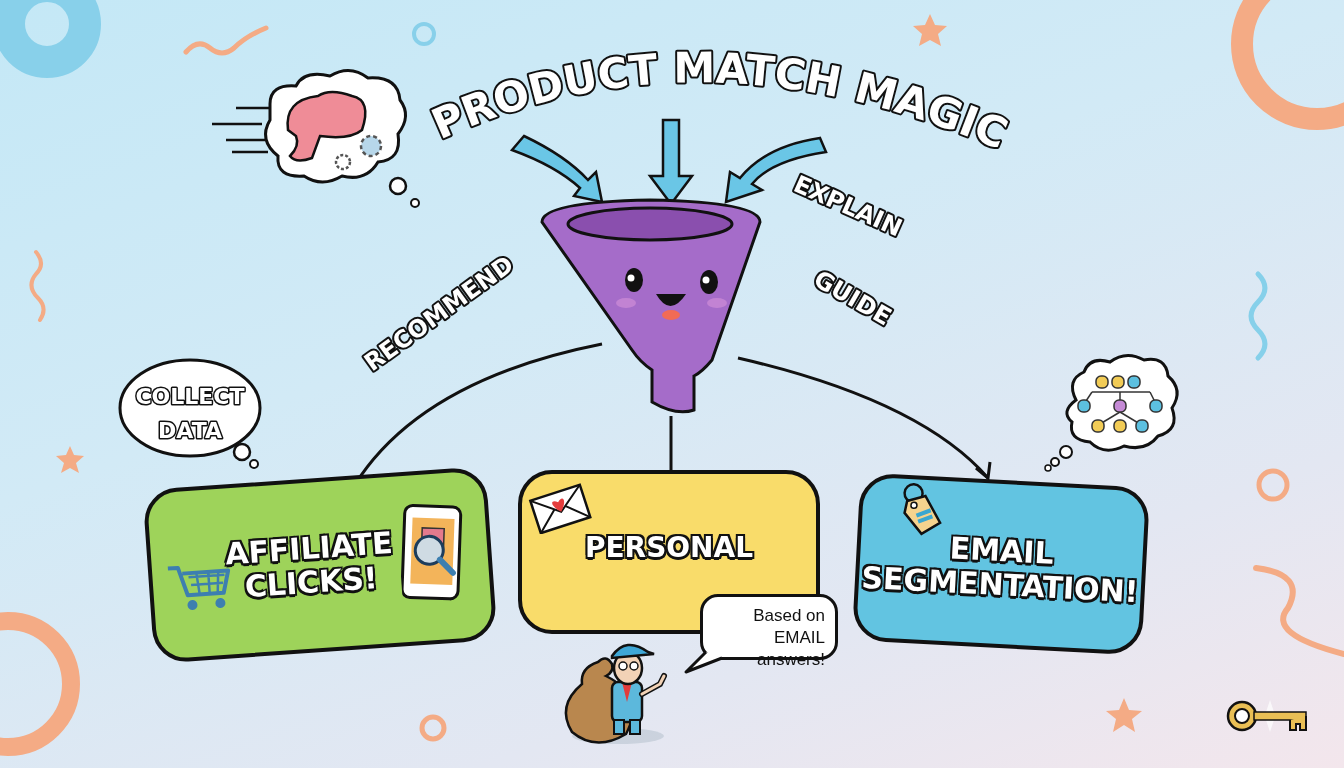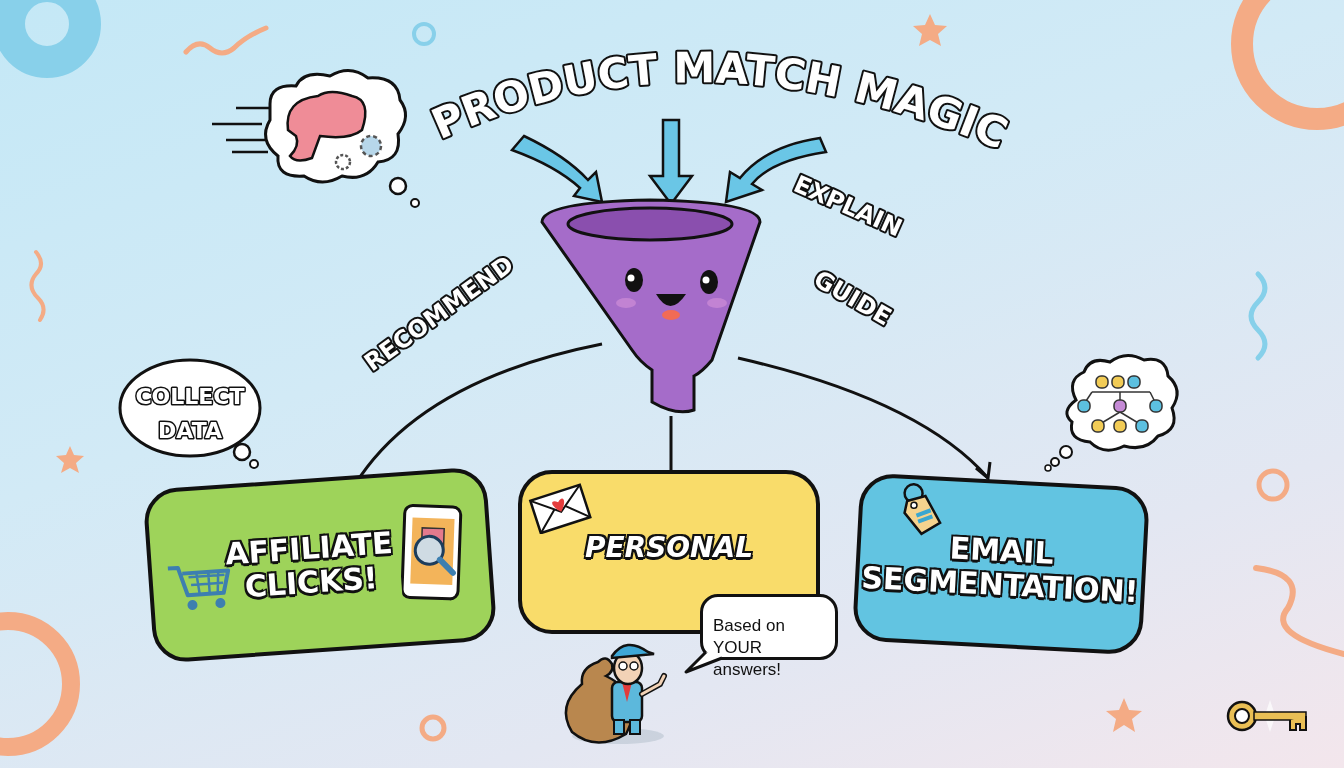--- a/index.html
+++ b/index.html
@@ -6,21 +6,21 @@
   body{width:1344px;height:768px;overflow:hidden;position:relative;
     font-family:"DejaVu Sans",sans-serif;
     background:linear-gradient(160deg,#c4e8f6 0%,#d2eaf6 40%,#e3e7f2 75%,#f3e6ec 100%);}
   .abs{position:absolute;}
   svg.layer{position:absolute;left:0;top:0;width:1344px;height:768px;}
   .outline-text{font-family:"DejaVu Sans",sans-serif;font-weight:bold;fill:#ffffff;stroke:#111;stroke-width:4px;paint-order:stroke fill;stroke-linejoin:round;}
   .card{position:absolute;border:4px solid #111;border-radius:34px;box-sizing:border-box;display:flex;align-items:center;justify-content:center;}
   .card-text{font-family:"DejaVu Sans",sans-serif;font-weight:bold;color:#fff;text-align:center;line-height:1.15;
     -webkit-text-stroke:2px #111;paint-order:stroke fill;
     text-shadow:0 0 0 #111, 2px 2px 0 #111, -2px 2px 0 #111, 2px -2px 0 #111, -2px -2px 0 #111, 0 3px 0 #111;}
-  .speech{position:absolute;background:#fff;border:3px solid #111;border-radius:18px;font-family:"Liberation Sans",sans-serif;font-size:17px;color:#111;text-align:left;line-height:1.3;padding:18px 10px;box-sizing:border-box;}
+  .speech{position:absolute;background:#fff;border:3px solid #111;border-radius:18px;font-family:"Liberation Sans",sans-serif;font-size:17px;color:#111;text-align:right;line-height:1.3;padding:8px 10px;box-sizing:border-box;}
 </style>
 </head>
 <body>
 
 <svg class="layer" viewBox="0 0 1344 768">
   <circle cx="47" cy="24" r="38" fill="none" stroke="#88d0ea" stroke-width="32"></circle>
   <path d="M186 52 q12 -14 24 -4 q12 10 24 0 q12 -12 32 -20" fill="none" stroke="#f4ab85" stroke-width="5" stroke-linecap="round"></path>
   <circle cx="424" cy="34" r="10" fill="none" stroke="#88d0ea" stroke-width="4"></circle>
   <path d="M930 14 l5 11 l12 1 l-9 8 l3 12 l-11 -6 l-11 6 l3 -12 l-9 -8 l12 -1z" fill="#f4ab85"></path>
   <circle cx="1317" cy="44" r="75" fill="none" stroke="#f4ab85" stroke-width="22"></circle>
@@ -136,21 +136,21 @@
   </div>
   <svg class="abs" style="right:22px;top:28px;width:66px;height:100px;" viewBox="0 0 66 100">
     <rect x="4" y="4" width="56" height="92" rx="8" fill="#fff" stroke="#111" stroke-width="3" transform="rotate(6 32 50)"></rect>
     <rect x="12" y="16" width="42" height="66" fill="#f3b45a" transform="rotate(6 32 50)"></rect>
     <rect x="22" y="26" width="22" height="24" fill="#e47a8d" stroke="#333" stroke-width="1.5" transform="rotate(6 32 50)"></rect>
     <circle cx="30" cy="48" r="14" fill="#cfdbe3" stroke="#1d3d5c" stroke-width="3"></circle>
     <line x1="40" y1="58" x2="52" y2="72" stroke="#3d7fb0" stroke-width="6" stroke-linecap="round"></line>
   </svg>
 </div>
 
-<div class="card" style="left:518px;top:470px;width:302px;height:164px;background:#f9dc6a;font-style:italic;">
+<div class="card" style="left:518px;top:470px;width:302px;height:164px;background:#f9dc6a;">
   <svg class="abs" style="left:6px;top:8px;width:64px;height:52px;" viewBox="0 0 64 52">
     <g transform="rotate(-18 32 26)">
       <rect x="6" y="10" width="52" height="34" fill="#fff" stroke="#111" stroke-width="2.5"></rect>
       <path d="M6 10 L32 30 L58 10 M6 44 L26 26 M58 44 L38 26" fill="none" stroke="#111" stroke-width="2"></path>
       <path d="M32 30 C22 20 26 14 32 20 C38 14 42 20 32 30z" fill="#e43d3d"></path>
     </g>
   </svg>
   <div class="card-text" style="font-size:28px;margin-top:-8px;">
     <div>PERSONAL</div>
   </div>
@@ -164,21 +164,21 @@
     <path d="M20 34 L34 28 M22 40 L36 34" stroke="#3aa7d0" stroke-width="4"></path>
   </svg>
   <div class="card-text" style="font-size:30px;margin-top:8px;">
     <div>EMAIL</div>
     <div>SEGMENTATION!</div>
   </div>
 </div>
 
 <div class="speech" style="left:700px;top:594px;width:138px;height:66px;">
   <div>Based on</div>
-  <div>YOUR answers!</div>
+  <div>EMAIL answers!</div>
 </div>
 <svg class="layer" viewBox="0 0 1344 768">
   <path d="M706 652 L686 672 L722 658" fill="#fff" stroke="#111" stroke-width="3" stroke-linejoin="round"></path>
 </svg>
 
 <svg class="layer" viewBox="0 0 1344 768">
   <ellipse cx="618" cy="736" rx="46" ry="8" fill="#b9c4d0" opacity="0.6"></ellipse>
   <path d="M598 662 Q606 654 612 664 Q614 672 606 676 Q646 696 626 734 Q596 752 572 732 Q556 706 582 684 Q580 668 598 662 Z" fill="#b9874e" stroke="#111" stroke-width="2.5"></path>
   <rect x="612" y="682" width="30" height="40" rx="6" fill="#5cb8dc" stroke="#111" stroke-width="2.5"></rect>
   <path d="M622 682 L627 702 L632 682 Z" fill="#e23b3b"></path>

